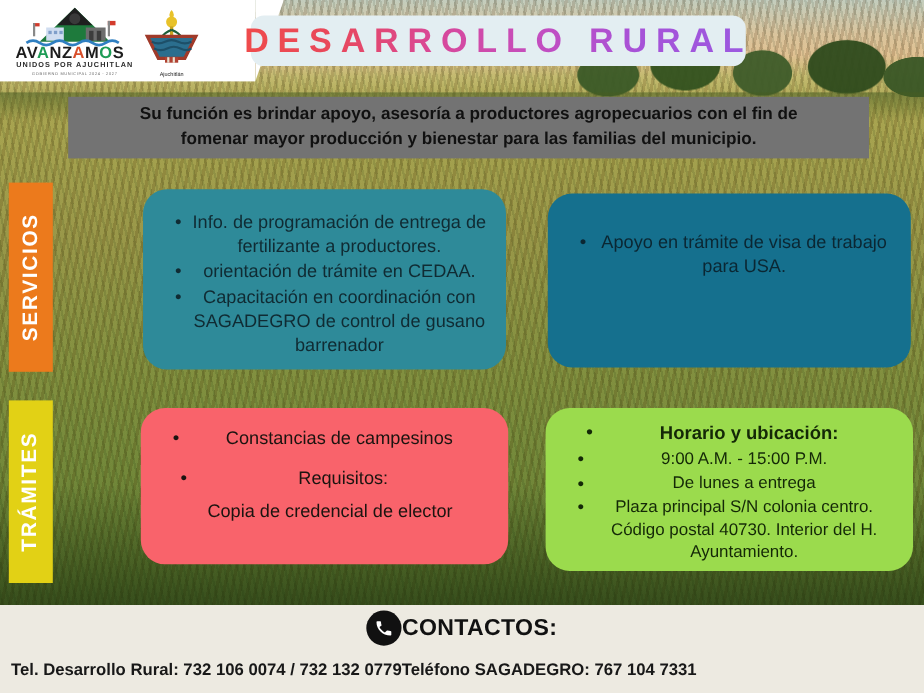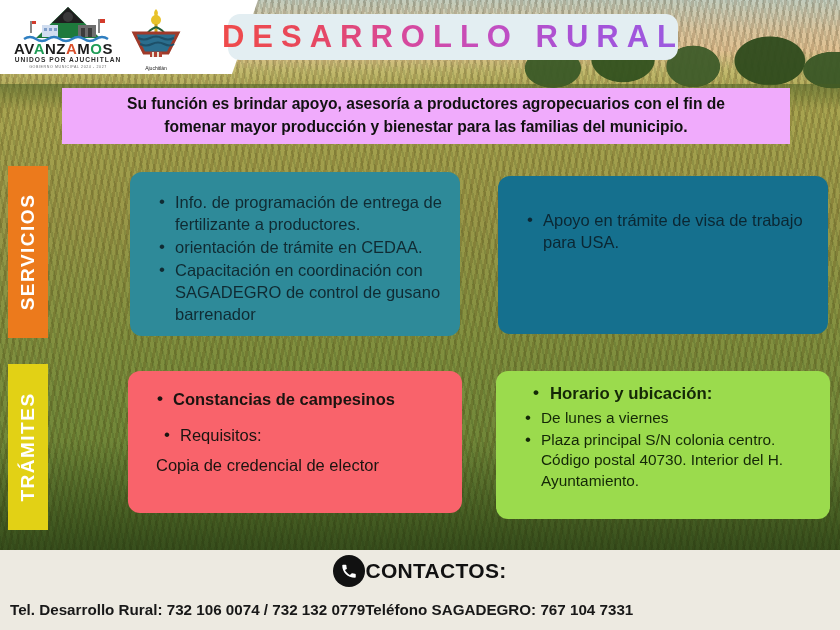--- a/index.html
+++ b/index.html
@@ -162,21 +162,21 @@
     background-clip: text;
     color: transparent;
     white-space: nowrap;
   }
 
   
   .subtitle-box {
     position: absolute;
     left: 62px; top: 88px;
     width: 728px; height: 56px;
-    background: #f0abfc;
+    background: #737373;
     z-index: 5;
     display: flex;
     flex-direction: column;
     align-items: center;
     justify-content: center;
     padding: 0 8px;
   }
   .subtitle-line {
     font-size: 15.6px;
     font-weight: bold;
@@ -204,22 +204,23 @@
     font-size: 19px;
     letter-spacing: 1.5px;
   }
   .tab-servicios { top: 166px; height: 172px; background: #ec7a1c; }
   .tab-tramites  { top: 364px; height: 166px; background: #e2d115; }
 
   
   .card {
     position: absolute;
     z-index: 5;
-    border-radius: 12px;
+    border-radius: 22px;
     padding: 14px 18px 14px 28px;
+    text-align: center;
   }
   .card ul { list-style: none; }
   .card li {
     position: relative;
     padding-left: 17px;
     line-height: 1.33;
     margin-bottom: 1px;
   }
   .card li::before {
     content: "\2022";
@@ -244,21 +245,21 @@
   }
   .card-servicios-right li { font-size: 16.5px; color: #0b2733; }
 
   .card-tramites-left {
     left: 128px; top: 371px;
     width: 334px; height: 142px;
     background: #f9636b;
     padding-top: 18px;
   }
   .card-tramites-left li { font-size: 16.5px; color: #1b1410; }
-  .card-tramites-left li.bold { font-weight: bold; margin-bottom: 14px; }
+  .card-tramites-left li.bold { font-weight: normal; margin-bottom: 14px; }
   .card-tramites-left li.bold2 { font-weight: normal; padding-left: 24px; margin-bottom: 8px; }
   .card-tramites-left li.bold2::before { left: 8px; }
   .card-tramites-left li.plain { padding-left: 0; }
   .card-tramites-left li.plain::before { content: ""; }
 
   .card-tramites-right {
     left: 496px; top: 371px;
     width: 334px; height: 148px;
     background: #9bdb4d;
     padding-top: 12px;
@@ -400,21 +401,22 @@
     <ul>
       <li class="bold">Constancias de campesinos</li>
       <li class="bold2">Requisitos:</li>
       <li class="plain">Copia de credencial de elector</li>
     </ul>
   </div>
 
   <div class="card card-tramites-right">
     <ul>
       <li class="head">Horario y ubicación:</li>
-      <li>De lunes a viernes</li>
+      <li>9:00 A.M. - 15:00 P.M.</li>
+      <li>De lunes a entrega</li>
       <li> Plaza principal S/N colonia centro. Código postal 40730. Interior del H. Ayuntamiento.</li>
     </ul>
   </div>
 
   <div class="footer">
     <div class="footer-top">
       <div class="phone-badge">
         <svg viewBox="0 0 24 24">
           <path d="M6.6 10.8c1.4 2.8 3.8 5.1 6.6 6.6l2.2-2.2c.3-.3.7-.4 1-.2 1.2.4 2.4.6 3.6.6.6 0 1 .4 1 1V20c0 .6-.4 1-1 1C10.3 21 3 13.7 3 4.6c0-.6.4-1 1-1h3.5c.6 0 1 .4 1 1 0 1.3.2 2.5.6 3.6.1.3 0 .7-.2 1l-2.3 1.6z"></path>
         </svg>

